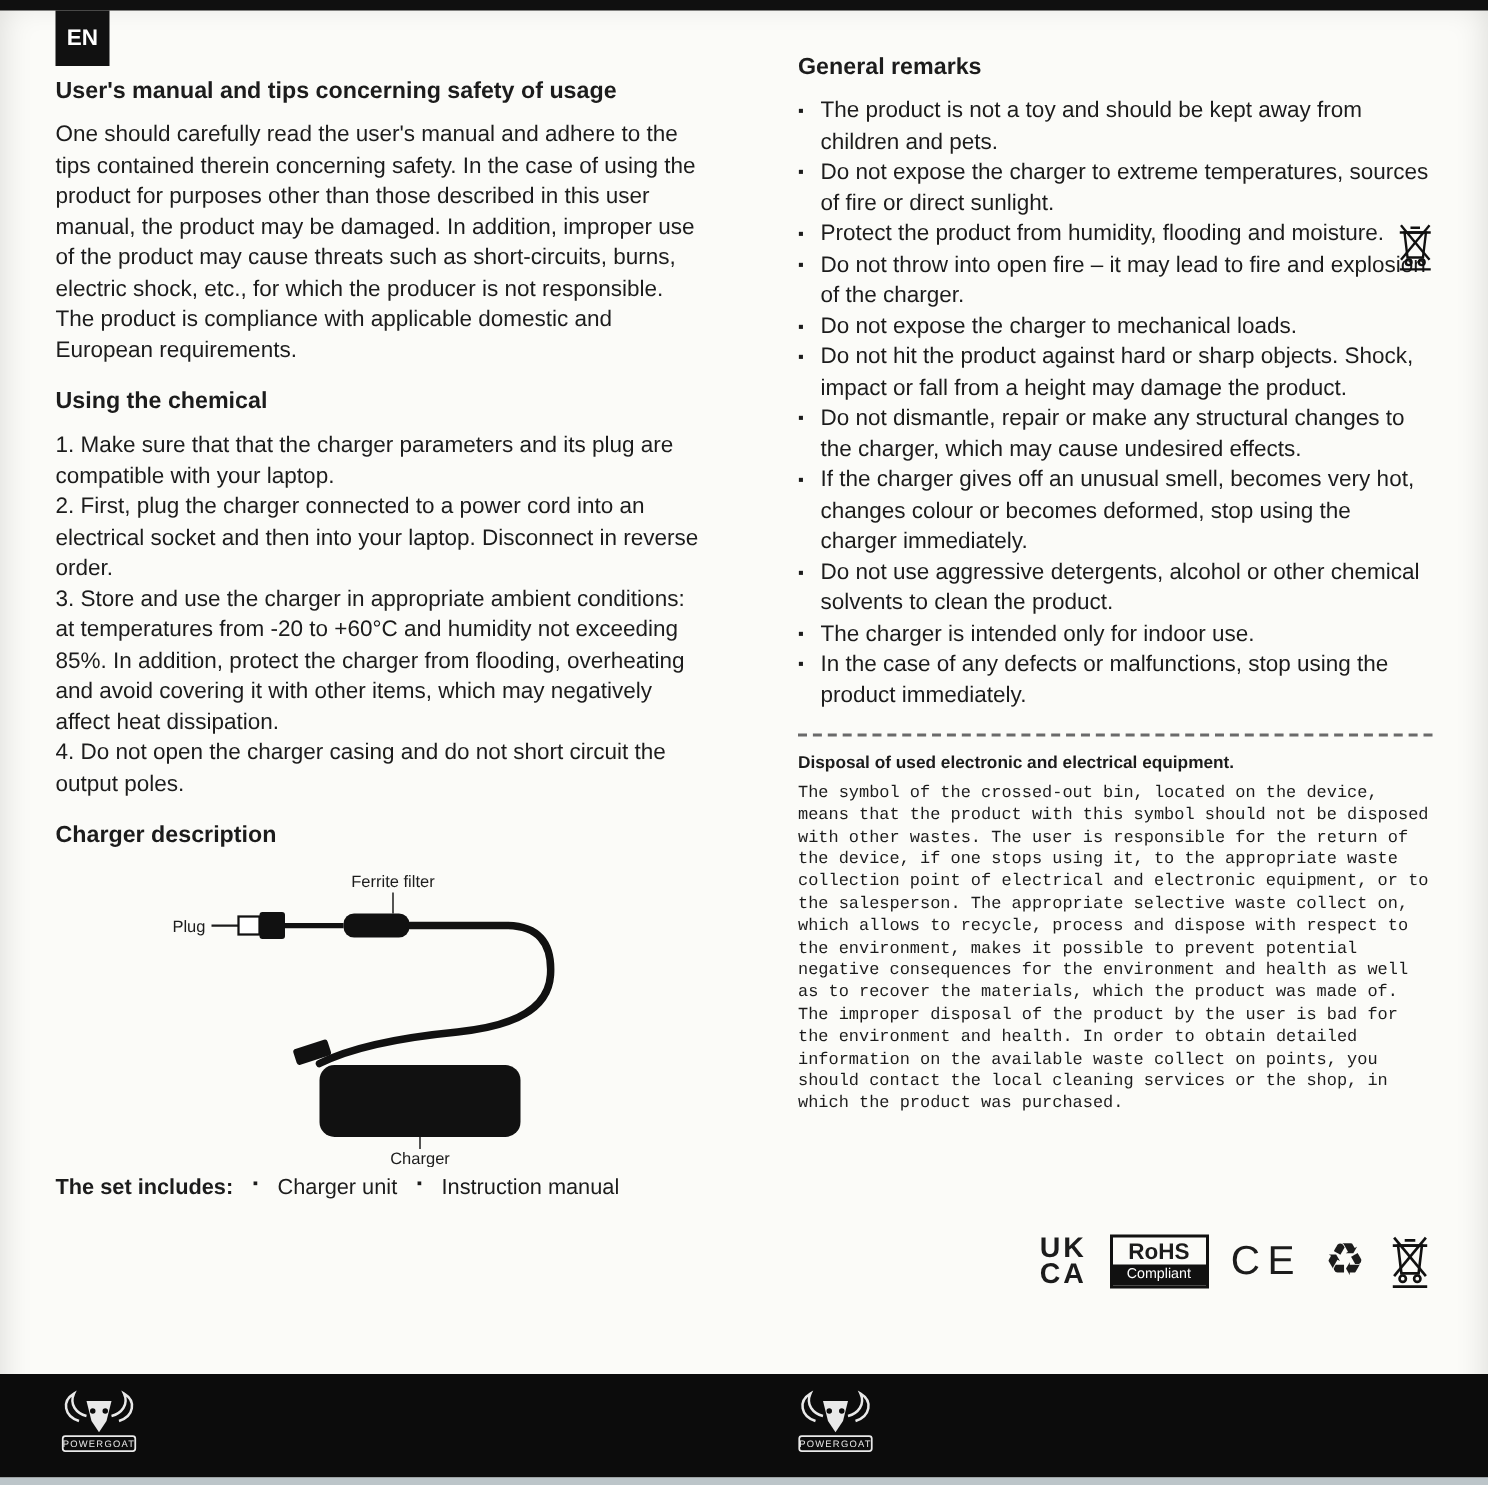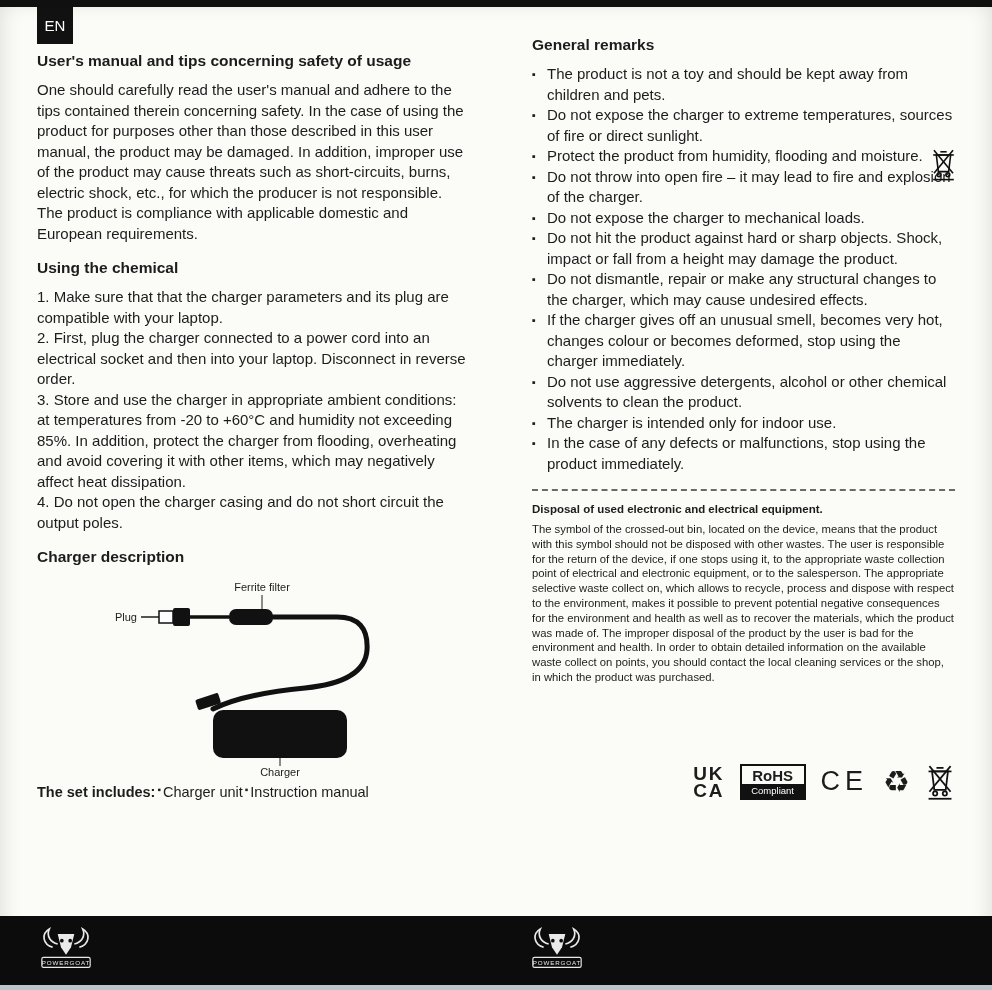--- a/index.html
+++ b/index.html
@@ -1,35 +1,35 @@
 <!DOCTYPE html>
 <html><head>
 <meta charset="utf-8">
 <style>
   html,body{margin:0;padding:0;background:#8f8f8f;}
   .page{position:relative;width:992px;height:990px;background:#fbfbf8;color:#1c1c1c;
         font-family:"Liberation Sans","DejaVu Sans",sans-serif;overflow:hidden;
         box-shadow:inset 0 0 22px rgba(0,0,0,.14);}
   .topbar{position:absolute;top:0;left:0;width:100%;height:7px;background:#101010;}
   .lang{position:absolute;top:7px;left:37px;width:36px;height:37px;background:#111;color:#fff;
-        display:flex;align-items:center;justify-content:center;font-weight:400;font-size:15px;text-align:right;}
+        display:flex;align-items:center;justify-content:center;font-weight:700;font-size:15px;text-align:right;}
   .col-left{position:absolute;left:37px;top:52px;width:432px;}
   .col-right{position:absolute;left:532px;top:36px;width:423px;}
   .h1{font-size:15.5px;font-weight:700;margin:0 0 10px;}
   .h1.mt{margin-top:15px;}
   p.body{font-size:15px;line-height:20.5px;margin:0;}
   .steps p{font-size:15px;line-height:20.5px;margin:0;}
   .bullet-row{display:flex;font-size:15px;line-height:20.5px;}
   .bullet-row .sq{flex:0 0 15px;font-size:11px;line-height:20.5px;}
   .bullet-row .tx{flex:1;}
   .divider{border:none;border-top:2px dashed #6a6a6a;margin:15px 0 12px;width:100%;}
   .small-h{font-size:11.5px;font-weight:700;margin:4px 0 7px;}
-  .small-b{font-size:11.3px;line-height:14.8px;margin:0;}
+  .small-b{font-size:11.3px;line-height:14.8px;margin:0;font-family:Liberation Mono, monospace;}
   .diagram{display:block;margin:12px 0 6px;}
-  .setline{font-size:14.5px;margin-top:6px;display:flex;align-items:flex-start;gap:2px;flex-wrap:wrap;}
+  .setline{font-size:14.5px;margin-top:6px;display:flex;align-items:flex-start;gap:13px;flex-wrap:wrap;}
   .setline .lbl{font-weight:700;}
   .setline .sq{font-size:10px;}
   .marks{display:flex;align-items:center;justify-content:flex-end;gap:15px;margin-top:76px;}
   .ukca{font-weight:700;font-size:19px;line-height:17px;letter-spacing:2px;}
   .rohs{border:2px solid #111;width:62px;text-align:center;}
   .rohs .t{font-weight:700;font-size:15px;padding:1px 2px 0;}
   .rohs .b{background:#111;color:#fff;font-size:9.5px;padding:1.5px 0 2px;}
   .ce{font-weight:400;font-size:27px;letter-spacing:5px;}
   .recycle{font-size:30px;line-height:30px;}
   .bin-topright{position:absolute;left:930px;top:146px;}

